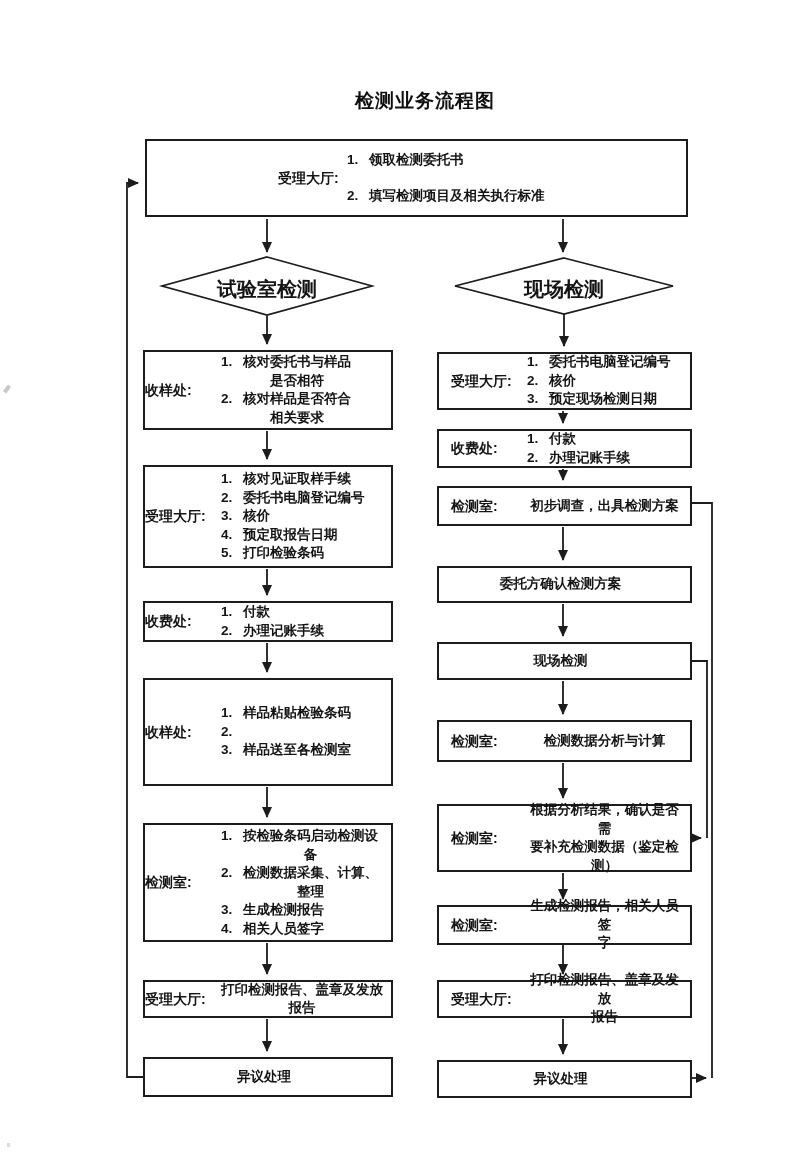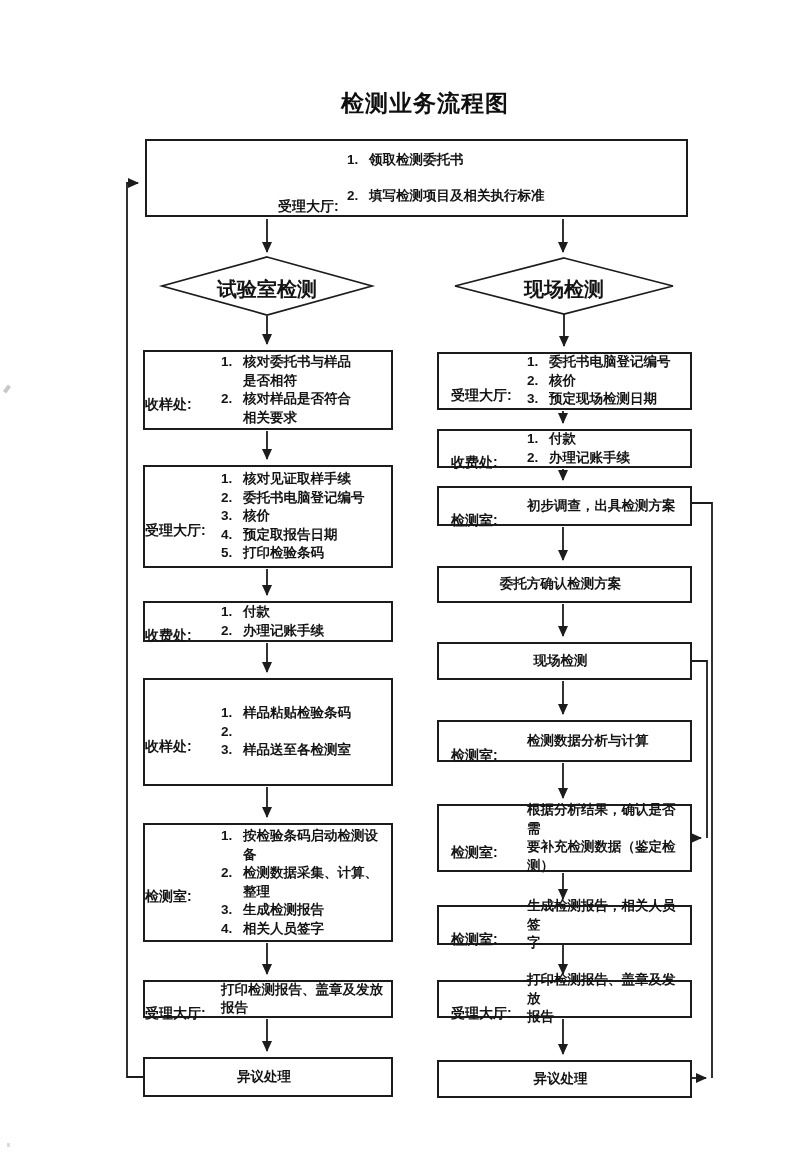--- a/index.html
+++ b/index.html
@@ -3,33 +3,33 @@
 <meta charset="utf-8">
 <style>
   html,body{margin:0;padding:0;background:#ffffff;}
   .page{
     position:relative;width:800px;height:1170px;background:#ffffff;overflow:hidden;
     font-family:"Liberation Sans","DejaVu Sans",sans-serif;color:#111;
   }
   .connectors{position:absolute;left:0;top:0;pointer-events:none;}
   .title{
     position:absolute;left:330px;top:88px;width:190px;text-align:center;
-    font-size:23px;font-weight:bold;letter-spacing:1px;color:#0f0f0f;white-space:nowrap;
+    font-size:19px;font-weight:bold;letter-spacing:1px;color:#0f0f0f;white-space:nowrap;
   }
   .box{
     position:absolute;background:#ffffff;border:2px solid #1c1c1c;box-sizing:border-box;
     display:flex;align-items:center;font-size:13.5px;line-height:18.5px;font-weight:bold;color:#141414;
   }
-  .blabel{flex:none;font-size:14px;font-weight:bold;white-space:nowrap;margin-top:28px;}
+  .blabel{flex:none;font-size:14px;font-weight:bold;white-space:nowrap;}
   .lr .blabel{width:76px;}
   .rr .blabel{width:76px;padding-left:12px;}
   .bitems{flex:1;display:flex;flex-direction:column;justify-content:center;}
   .item{display:flex;align-items:flex-start;}
   .num{flex:none;width:22px;}
-  .txt,.content{white-space:pre-line;}
+  .txt,.content{white-space:pre-line;text-align:center;}
   .content{flex:1;padding-right:8px;}
   .center-box{justify-content:center;text-align:center;}
   .top-box .blabel{position:absolute;left:131px;top:0;height:100%;display:flex;align-items:center;}
   .top-box .bitems{margin-left:200px;height:100%;justify-content:space-between;padding:10px 0;box-sizing:border-box;}
   .dlabel{
     position:absolute;text-align:center;font-size:20px;font-weight:bold;color:#141414;white-space:nowrap;
   }
   .speck{position:absolute;background:#9a9a9a;opacity:0.55;}
 </style>
 </head>

